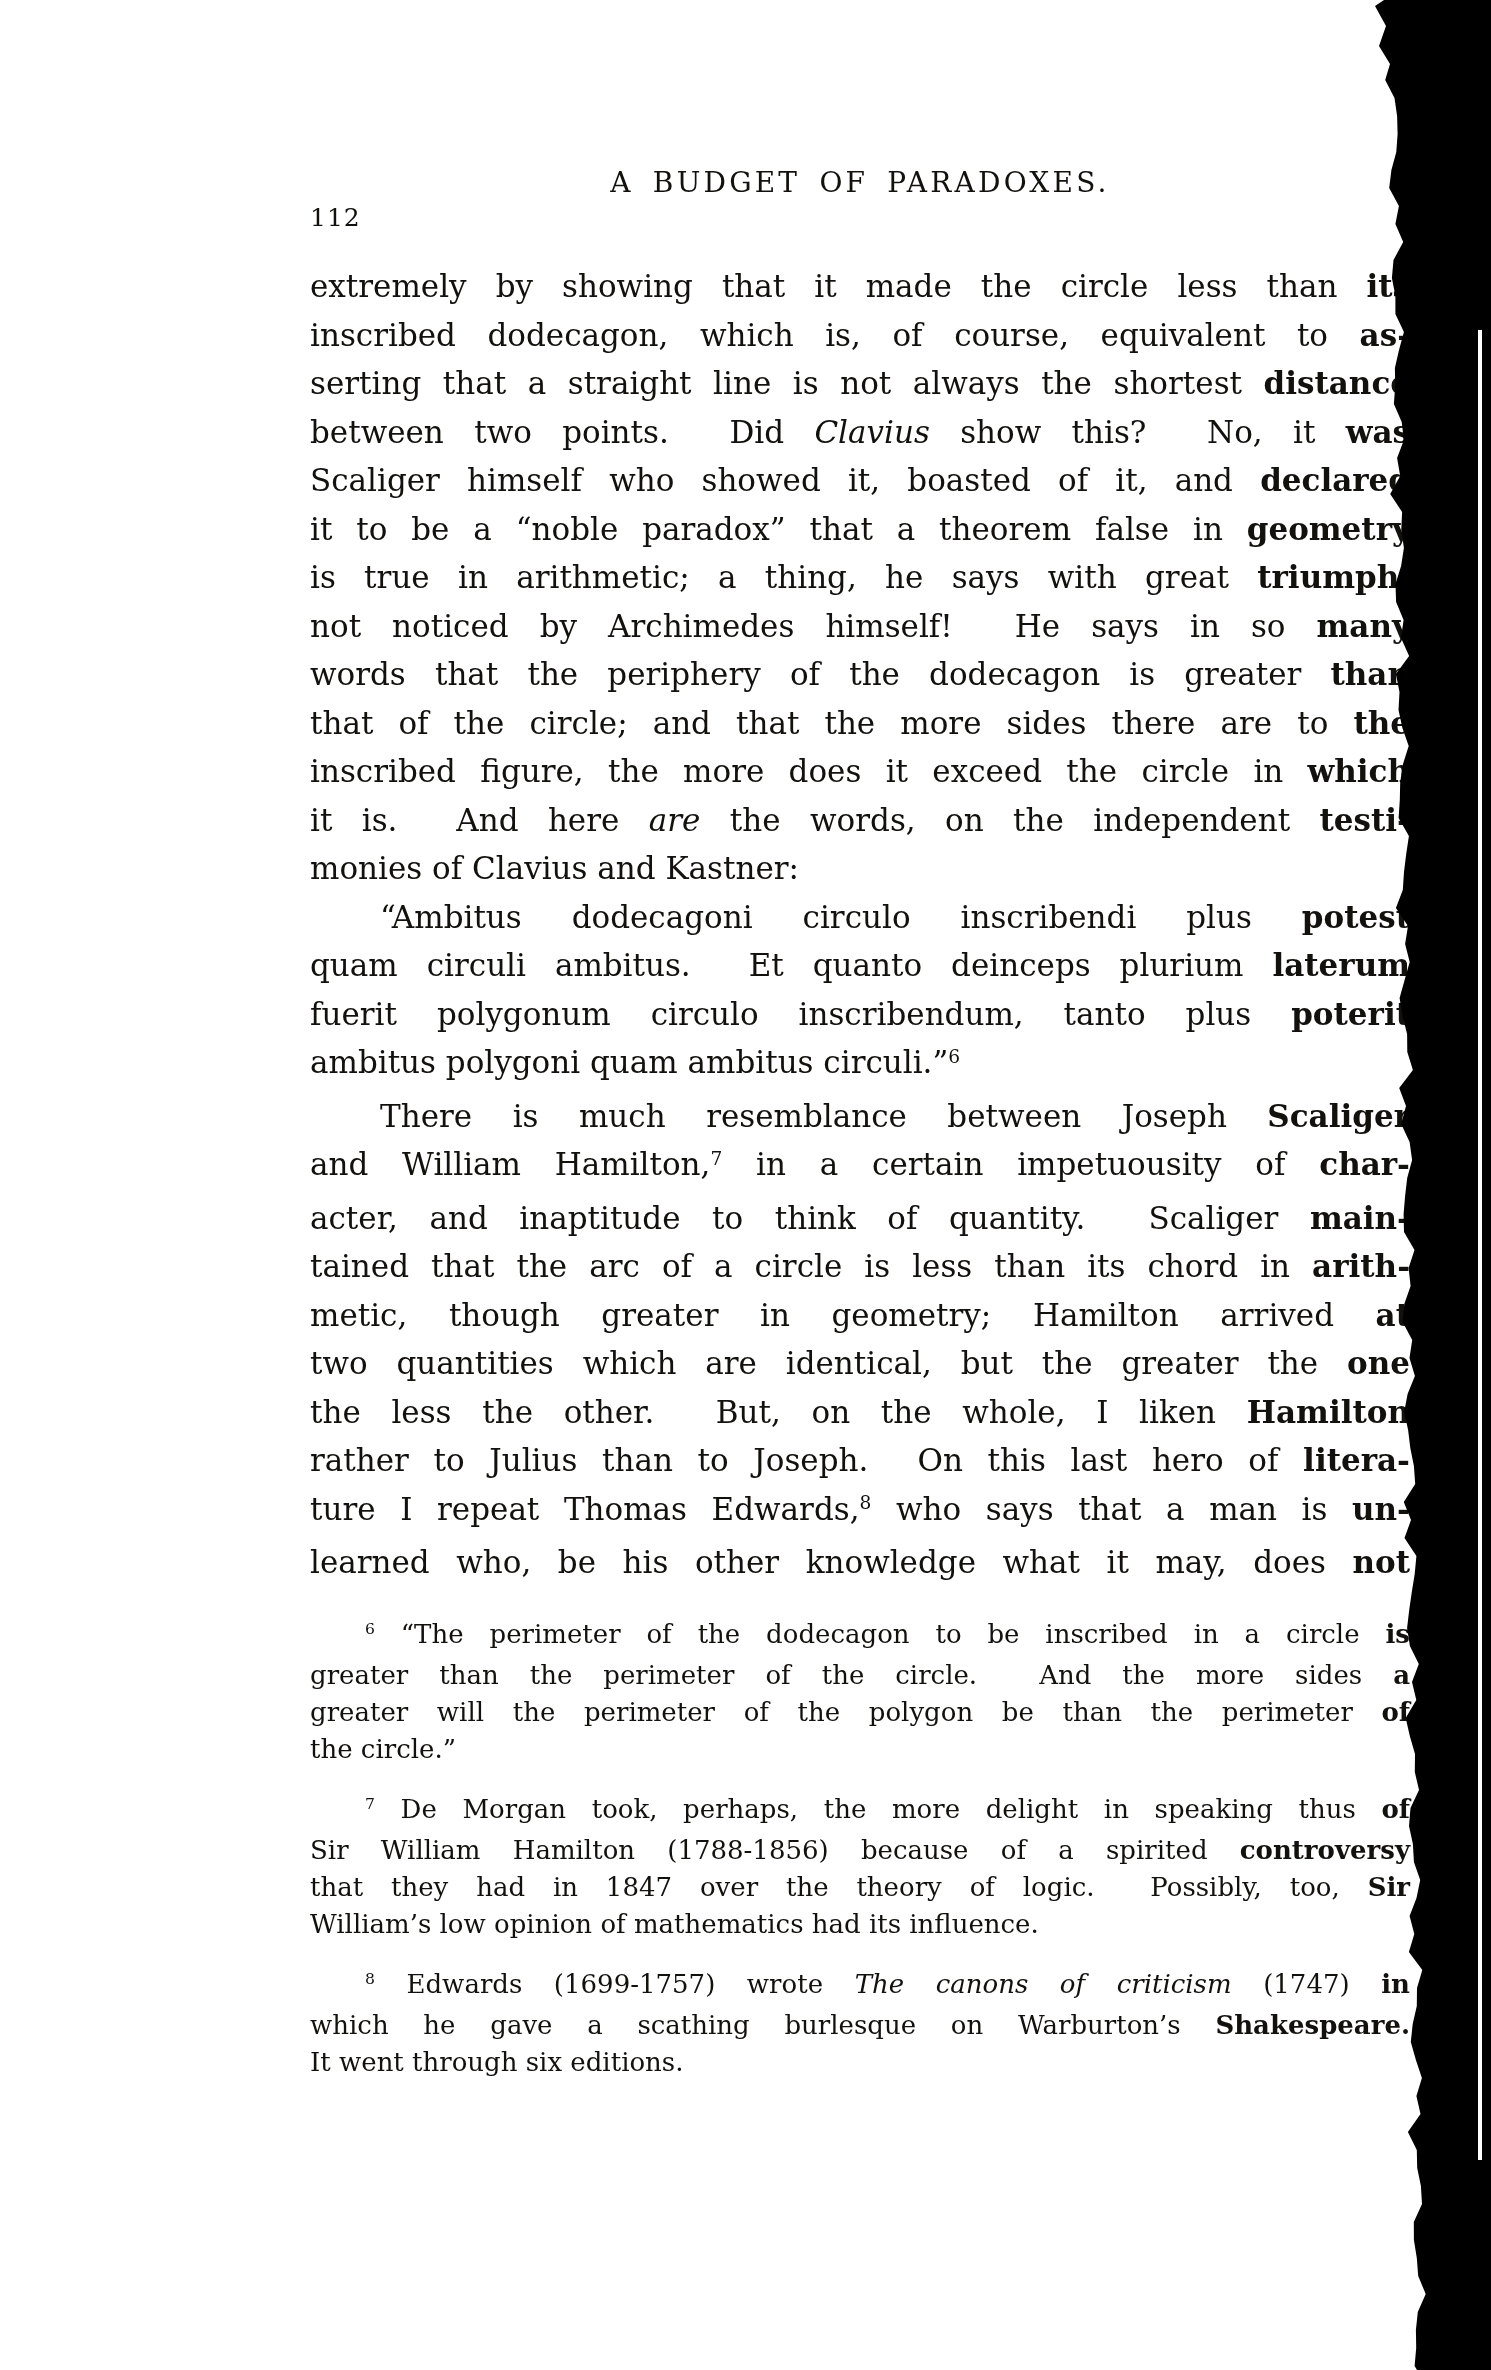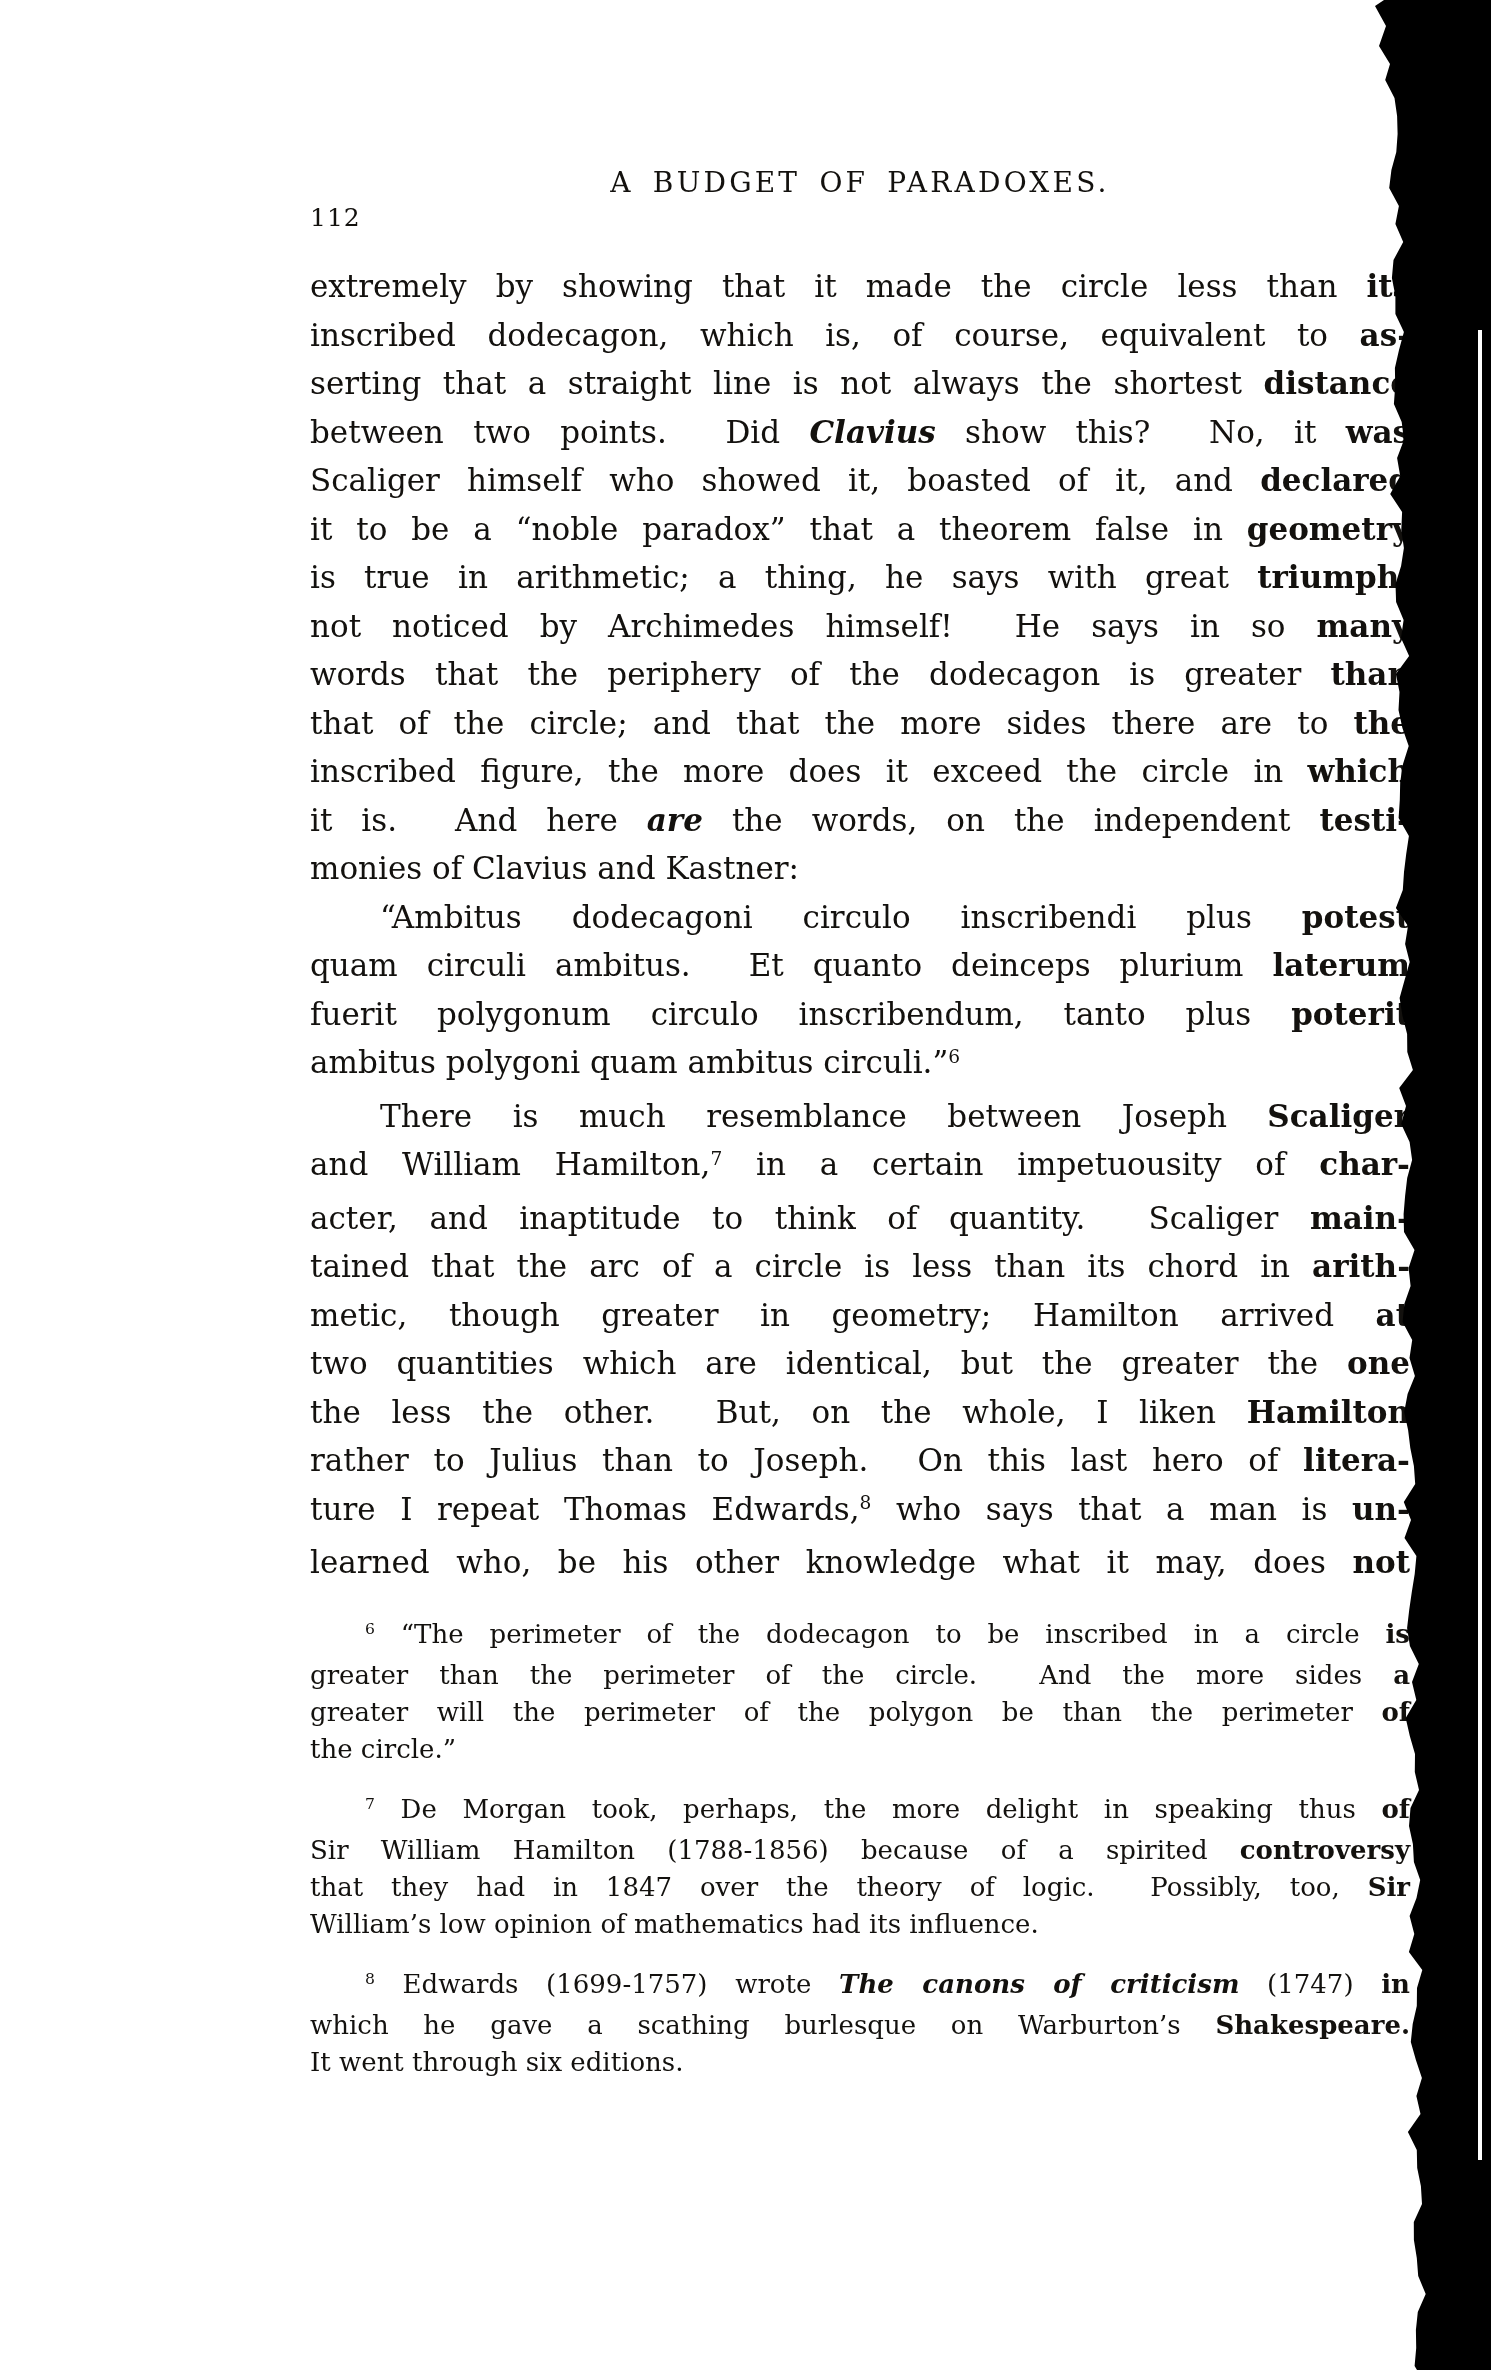--- a/index.html
+++ b/index.html
@@ -31,21 +31,21 @@
     font-size:26px; line-height:37px;
   }
   .footnotes .para + .para{ margin-top:23px; }
   .tline{
     text-align:justify;
     text-align-last:justify;
   }
   .tline.lastline{ text-align-last:left; }
   .bodytext .tline.ind{ text-indent:70px; }
   .footnotes .tline.ind{ text-indent:55px; }
-  .it{ font-style:italic;font-weight:bold; }
+  .it{ font-style:italic; }
   .bd{ font-weight:bold; }
   .sup{
     font-size:0.60em;
     vertical-align:baseline;
     position:relative; top:-0.55em;
   }
   .gutter{
     position:absolute; top:0; right:0;
     width:140px; height:2370px; display:block;
   }

